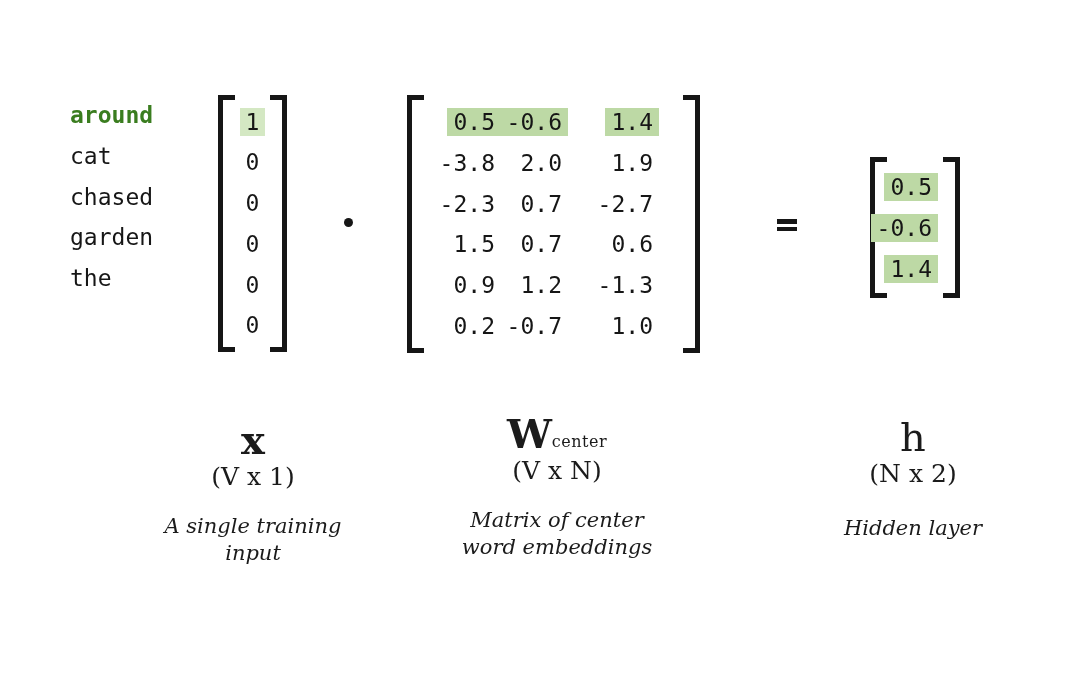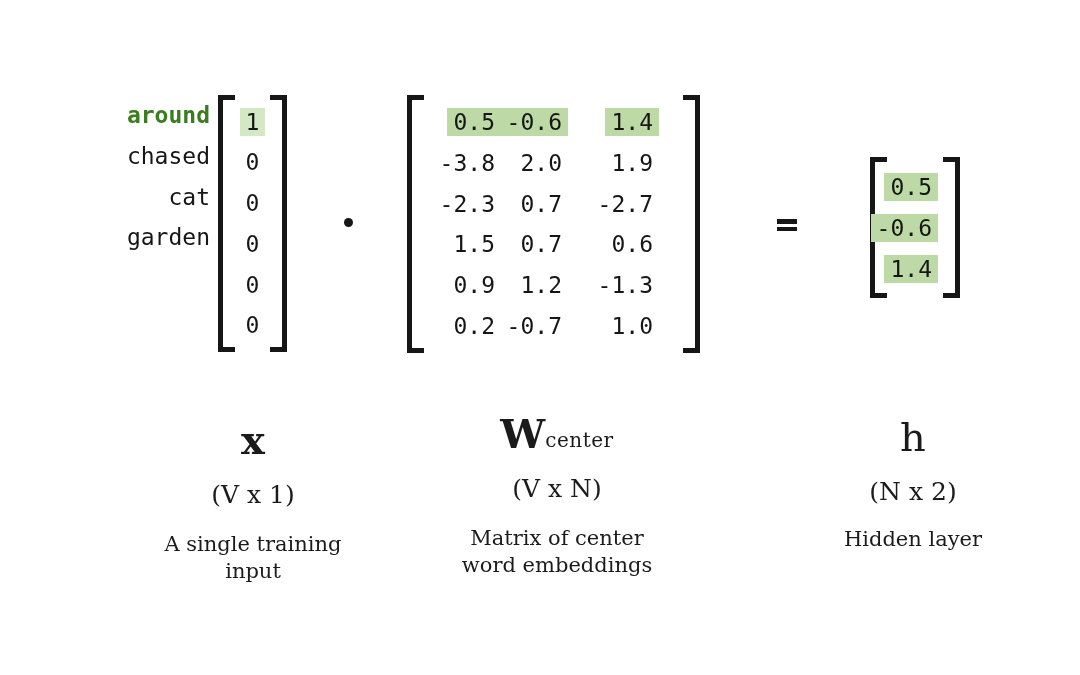--- a/index.html
+++ b/index.html
@@ -27,21 +27,21 @@
   .bracket.r { right: 0; border-right: 5px solid var(--ink); border-top: 5px solid var(--ink); border-bottom: 5px solid var(--ink); }
 
   
   .rows { position: absolute; inset: 0; display: flex; flex-direction: column; justify-content: center; }
   .row  { height: 40.7px; display: flex; align-items: center; }
 
   .mono { font-family: "DejaVu Sans Mono", monospace; font-size: 23px; color: var(--ink); }
 
   
   .words { position: absolute; left: 70px; top: 95px; width: 140px; height: 257px; }
-  .words .row { justify-content: flex-end; }
+  .words .row { }
   .word { font-size: 23px; }
   .word-active { color: var(--green-word); font-weight: bold; }
 
   
   .xvec { left: 218px; top: 95px; width: 69px; height: 257px; }
   .xvec .row { justify-content: center; }
   .cell { display: inline-block; padding: 1px 6px; line-height: 26px; }
   .hl-light  { background: var(--hl-light); }
   .hl-strong { background: var(--hl-strong); }
 
@@ -66,43 +66,46 @@
   
   .label-col {
     position: absolute;
     transform: translateX(-50%);
     text-align: center;
     font-family: "DejaVu Serif", serif;
     color: #1b1b1b;
     width: 300px;
   }
   .sym { font-size: 40px; font-weight: bold; line-height: 1.1; }
-  .sym .sub { font-size: 20px; font-weight: normal; position: relative; bottom: 1px; letter-spacing: 0.5px; }
+  .sym .sub { font-size: 16px; font-weight: normal; position: relative; bottom: 1px; letter-spacing: 0.5px; }
   .sym-h { font-weight: 500; }
-  .dims { font-size: 25px; margin-top: 18px; }
-  .desc { font-size: 21px; line-height: 27px; margin-top: 22px; white-space: pre-line; }
-  .desc-h { margin-top: 20px; }
+  .dims { font-size: 25px; margin-top: 0; }
+  .desc { font-size: 21px; line-height: 27px; margin-top: 22px; white-space: pre-line; font-style: italic; }
+  .desc-h { margin-top: 27px; }
 </style>
 </head>
 <body>
 
 <div class="canvas">
 
   <div class="words">
     <div class="row">
         <span class="word mono word-active">around</span>
       </div>
     <div class="row">
+        <span class="word mono">cat</span>
+      </div>
+    <div class="row">
         <span class="word mono">chased</span>
       </div>
     <div class="row">
-        <span class="word mono">cat</span>
-      </div>
-    <div class="row">
         <span class="word mono">garden</span>
+      </div>
+    <div class="row">
+        <span class="word mono">the</span>
       </div>
   </div>
 
   <div class="bracketbox xvec">
     <div class="bracket l"></div>
     <div class="bracket r"></div>
     <div class="rows">
       <div class="row">
           <span class="cell mono hl-light">1</span>
         </div>

